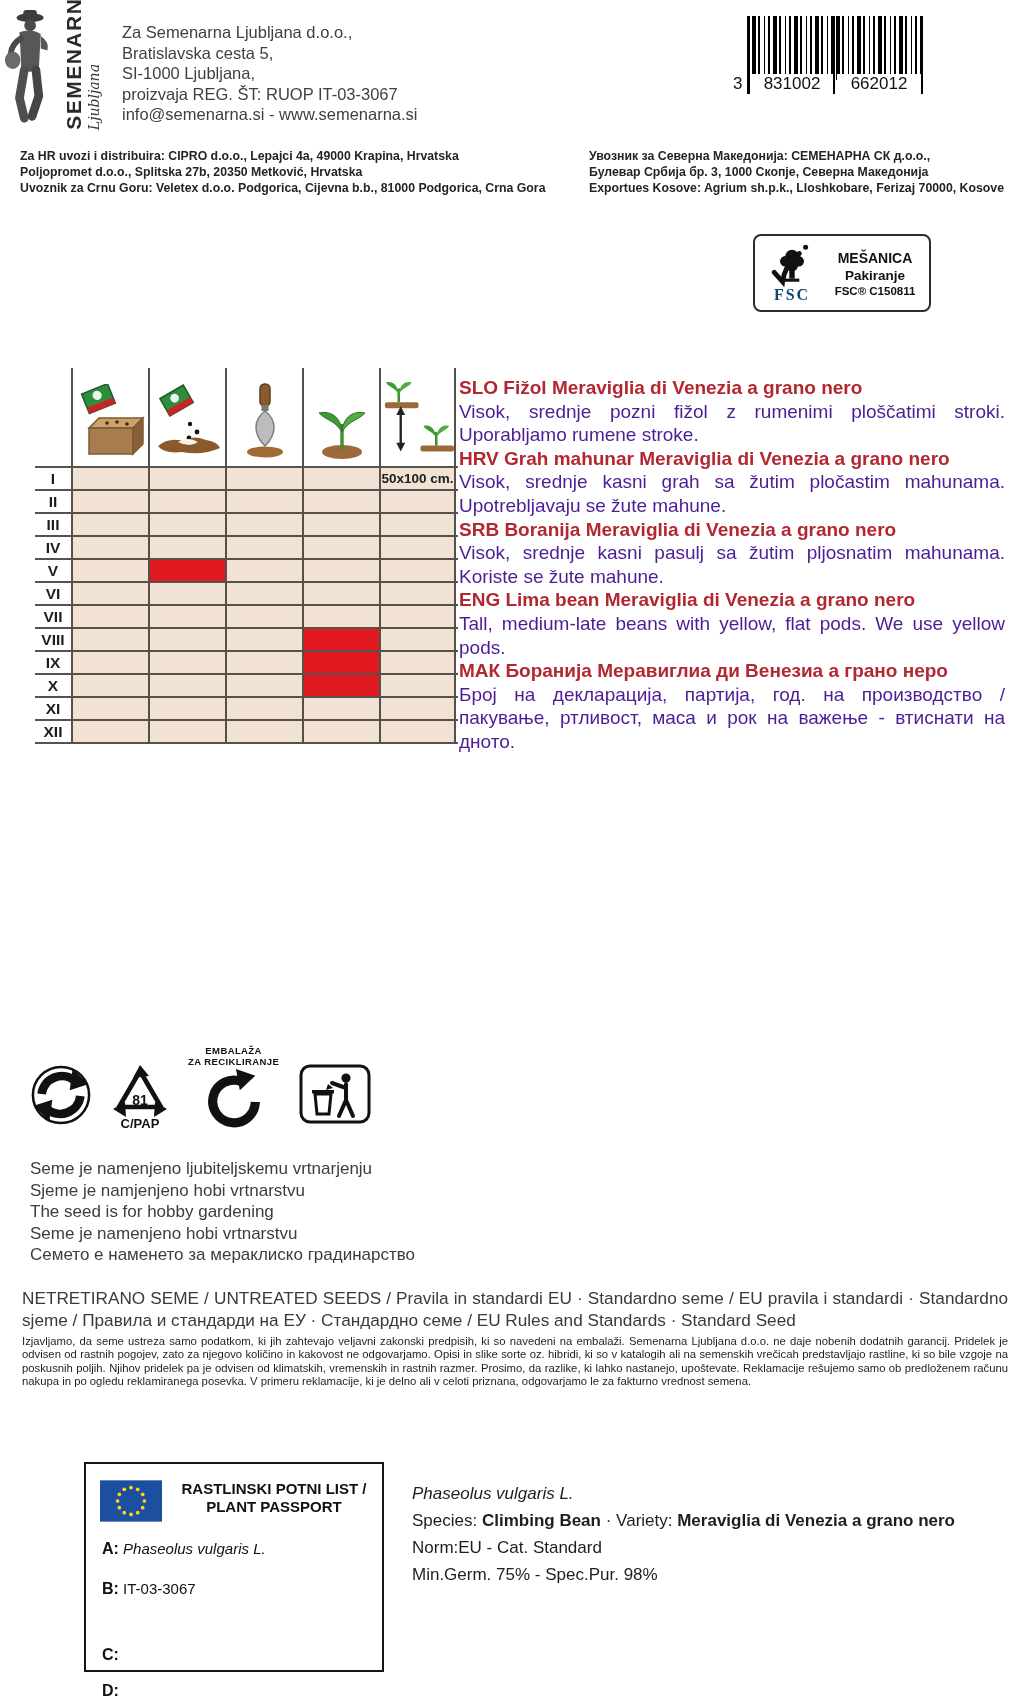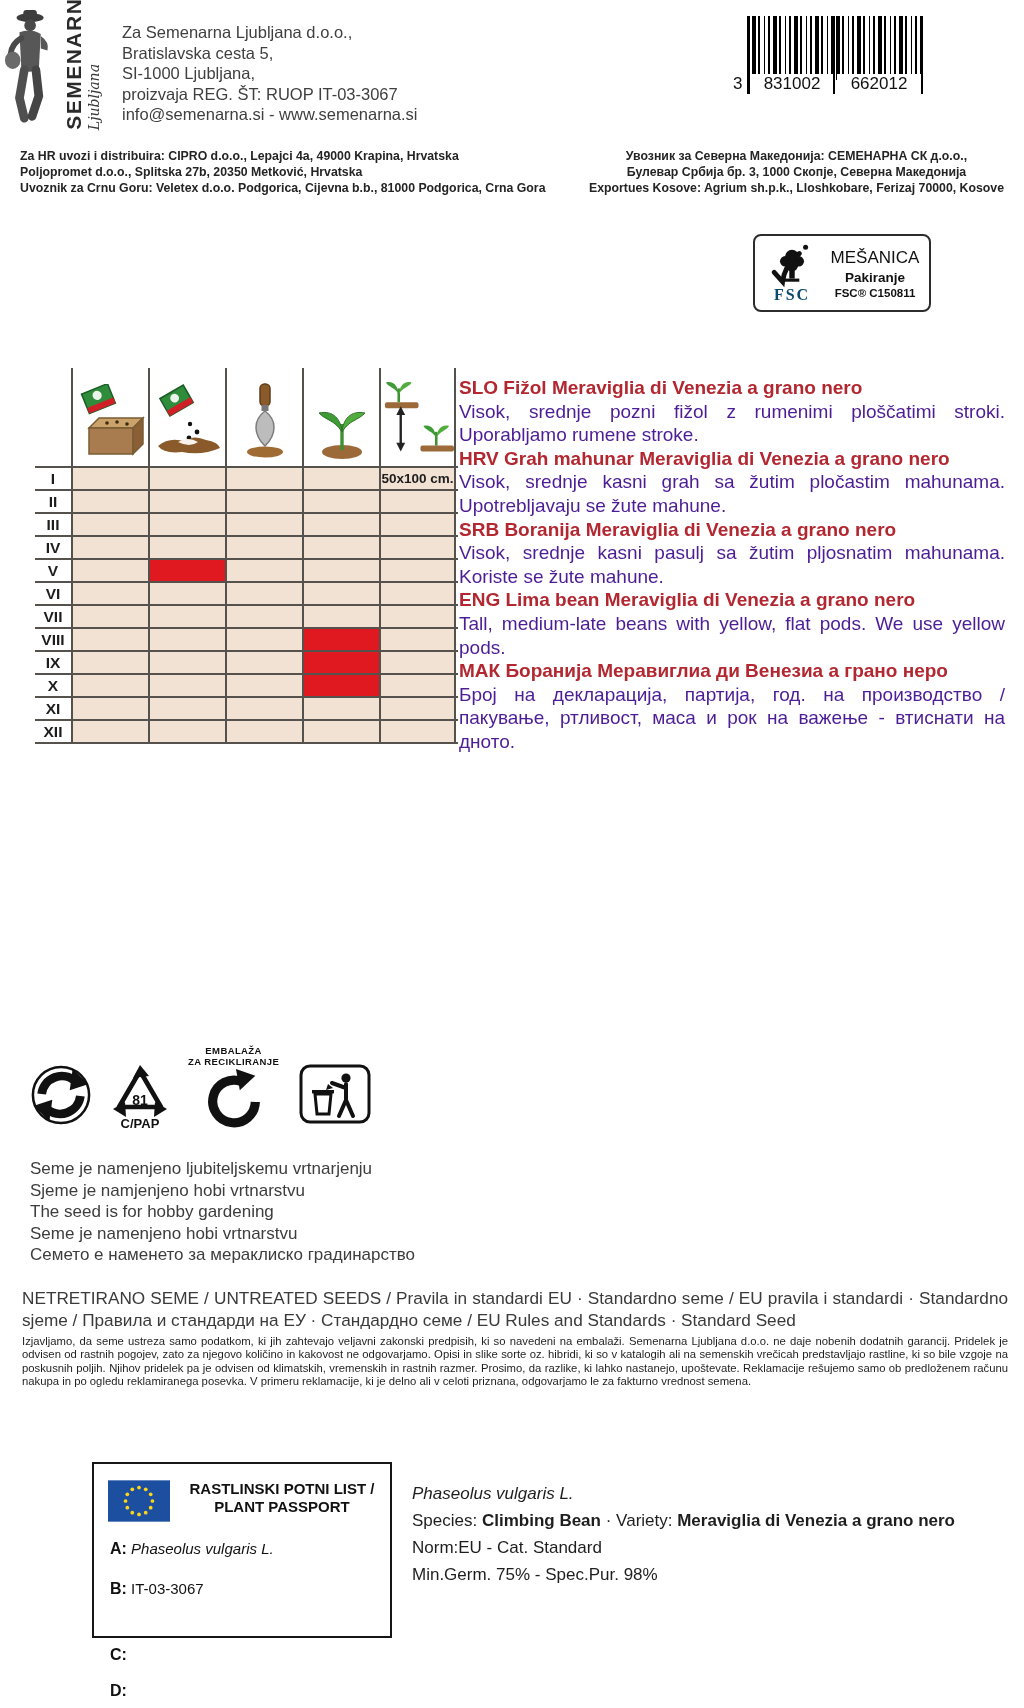--- a/index.html
+++ b/index.html
@@ -30,30 +30,30 @@
     background:repeating-linear-gradient(90deg,#000 0 2px,#fff 2px 5px,#000 5px 9px,#fff 9px 11px,#000 11px 13px,#fff 13px 17px,#000 17px 18px,#fff 18px 21px);}
   .bc-guard{position:absolute;top:0;width:3px;height:78px;background:#000;}
   .g1{left:14px}.g2{left:99px}.g3{left:187px}
   .bc-digits{position:absolute;top:58px;left:0;width:200px;display:flex;font-size:17px;color:#111;}
   .bc-digits .d0{width:14px;text-align:left;background:#fff;}
   .bc-digits .d1{width:82px;text-align:center;background:#fff;margin-left:4px;}
   .bc-digits .d2{width:84px;text-align:center;background:#fff;margin-left:4px;}
 
   
   .dist-left{left:20px;top:148px;font-size:12.3px;line-height:16.2px;font-weight:600;color:#242424;}
-  .dist-right{right:20px;top:148px;font-size:12.3px;line-height:16.2px;font-weight:600;color:#242424;text-align:center;}
+  .dist-right{right:20px;top:148px;font-size:12.3px;line-height:16.2px;font-weight:600;color:#242424;text-align:left;}
   .dist-left span,.dist-right span{display:block;}
 
   
   .fsc-box{left:753px;top:234px;width:178px;height:78px;border:2px solid #2c2c2c;border-radius:8px;
     display:flex;align-items:center;padding:5px 8px;gap:8px;background:#fff;}
   .fsc-left{display:flex;flex-direction:column;align-items:center;width:58px;}
   .fsc-word{font-family:"Liberation Serif","DejaVu Serif",serif;font-weight:700;font-size:16px;letter-spacing:2px;color:#0c4a6e;margin-top:-2px;}
   .fsc-right{flex:1;display:flex;flex-direction:column;align-items:center;gap:2px;}
-  .fsc-mix{font-weight:400;font-size:17px;color:#111;}
+  .fsc-mix{font-weight:700;font-size:14px;color:#111;}
   .fsc-pak{font-weight:700;font-size:13.5px;color:#111;}
   .fsc-code{font-weight:600;font-size:11.5px;color:#111;}
 
   
   .calendar{left:35px;top:368px;width:423px;}
   .cal-icons{display:flex;margin-left:36px;height:98px;}
   .cal-icon-cell{width:77px;border-left:2px solid var(--grid);display:flex;align-items:flex-end;justify-content:center;padding-bottom:2px;}
   .cal-icon-cell:last-child{border-right:2px solid var(--grid);}
   .cal-grid{border-top:2px solid var(--grid);}
   .cal-row{display:flex;height:23px;border-bottom:2px solid var(--grid);}
@@ -79,21 +79,21 @@
   .hobby{left:30px;top:1158px;font-size:17px;line-height:21.6px;color:#3d3d3d;}
   .hobby span{display:block;}
 
   
   .standards{left:22px;top:1287px;width:986px;font-size:17.2px;line-height:22px;color:#3a3a3a;text-align:justify;}
 
   
   .legal{left:22px;top:1335px;width:986px;font-size:11.3px;line-height:13.3px;color:#1f1f1f;text-align:justify;font-weight:500;}
 
   
-  .passport{left:92px;top:1462px;width:300px;height:176px;border:2px solid #161616;background:#fff;}
+  .passport{left:84px;top:1462px;width:300px;height:210px;border:2px solid #161616;background:#fff;}
   .pp-flag{position:absolute;left:14px;top:16px;}
   .pp-title{position:absolute;left:90px;top:16px;width:196px;font-weight:700;font-size:15px;line-height:17.5px;text-align:center;color:#111;}
   .pp-row{position:absolute;left:16px;font-size:15px;color:#111;}
   .pp-a{top:76px;} .pp-b{top:116px;} .pp-c{top:182px;} .pp-d{top:218px;}
   .pp-lab{font-weight:700;font-size:16px;}
   .pp-ital{font-style:italic;}
 
   
   .species{left:412px;top:1480px;width:596px;font-size:17px;line-height:27px;color:#1e1e1e;}
   .sp-line{display:block;}

